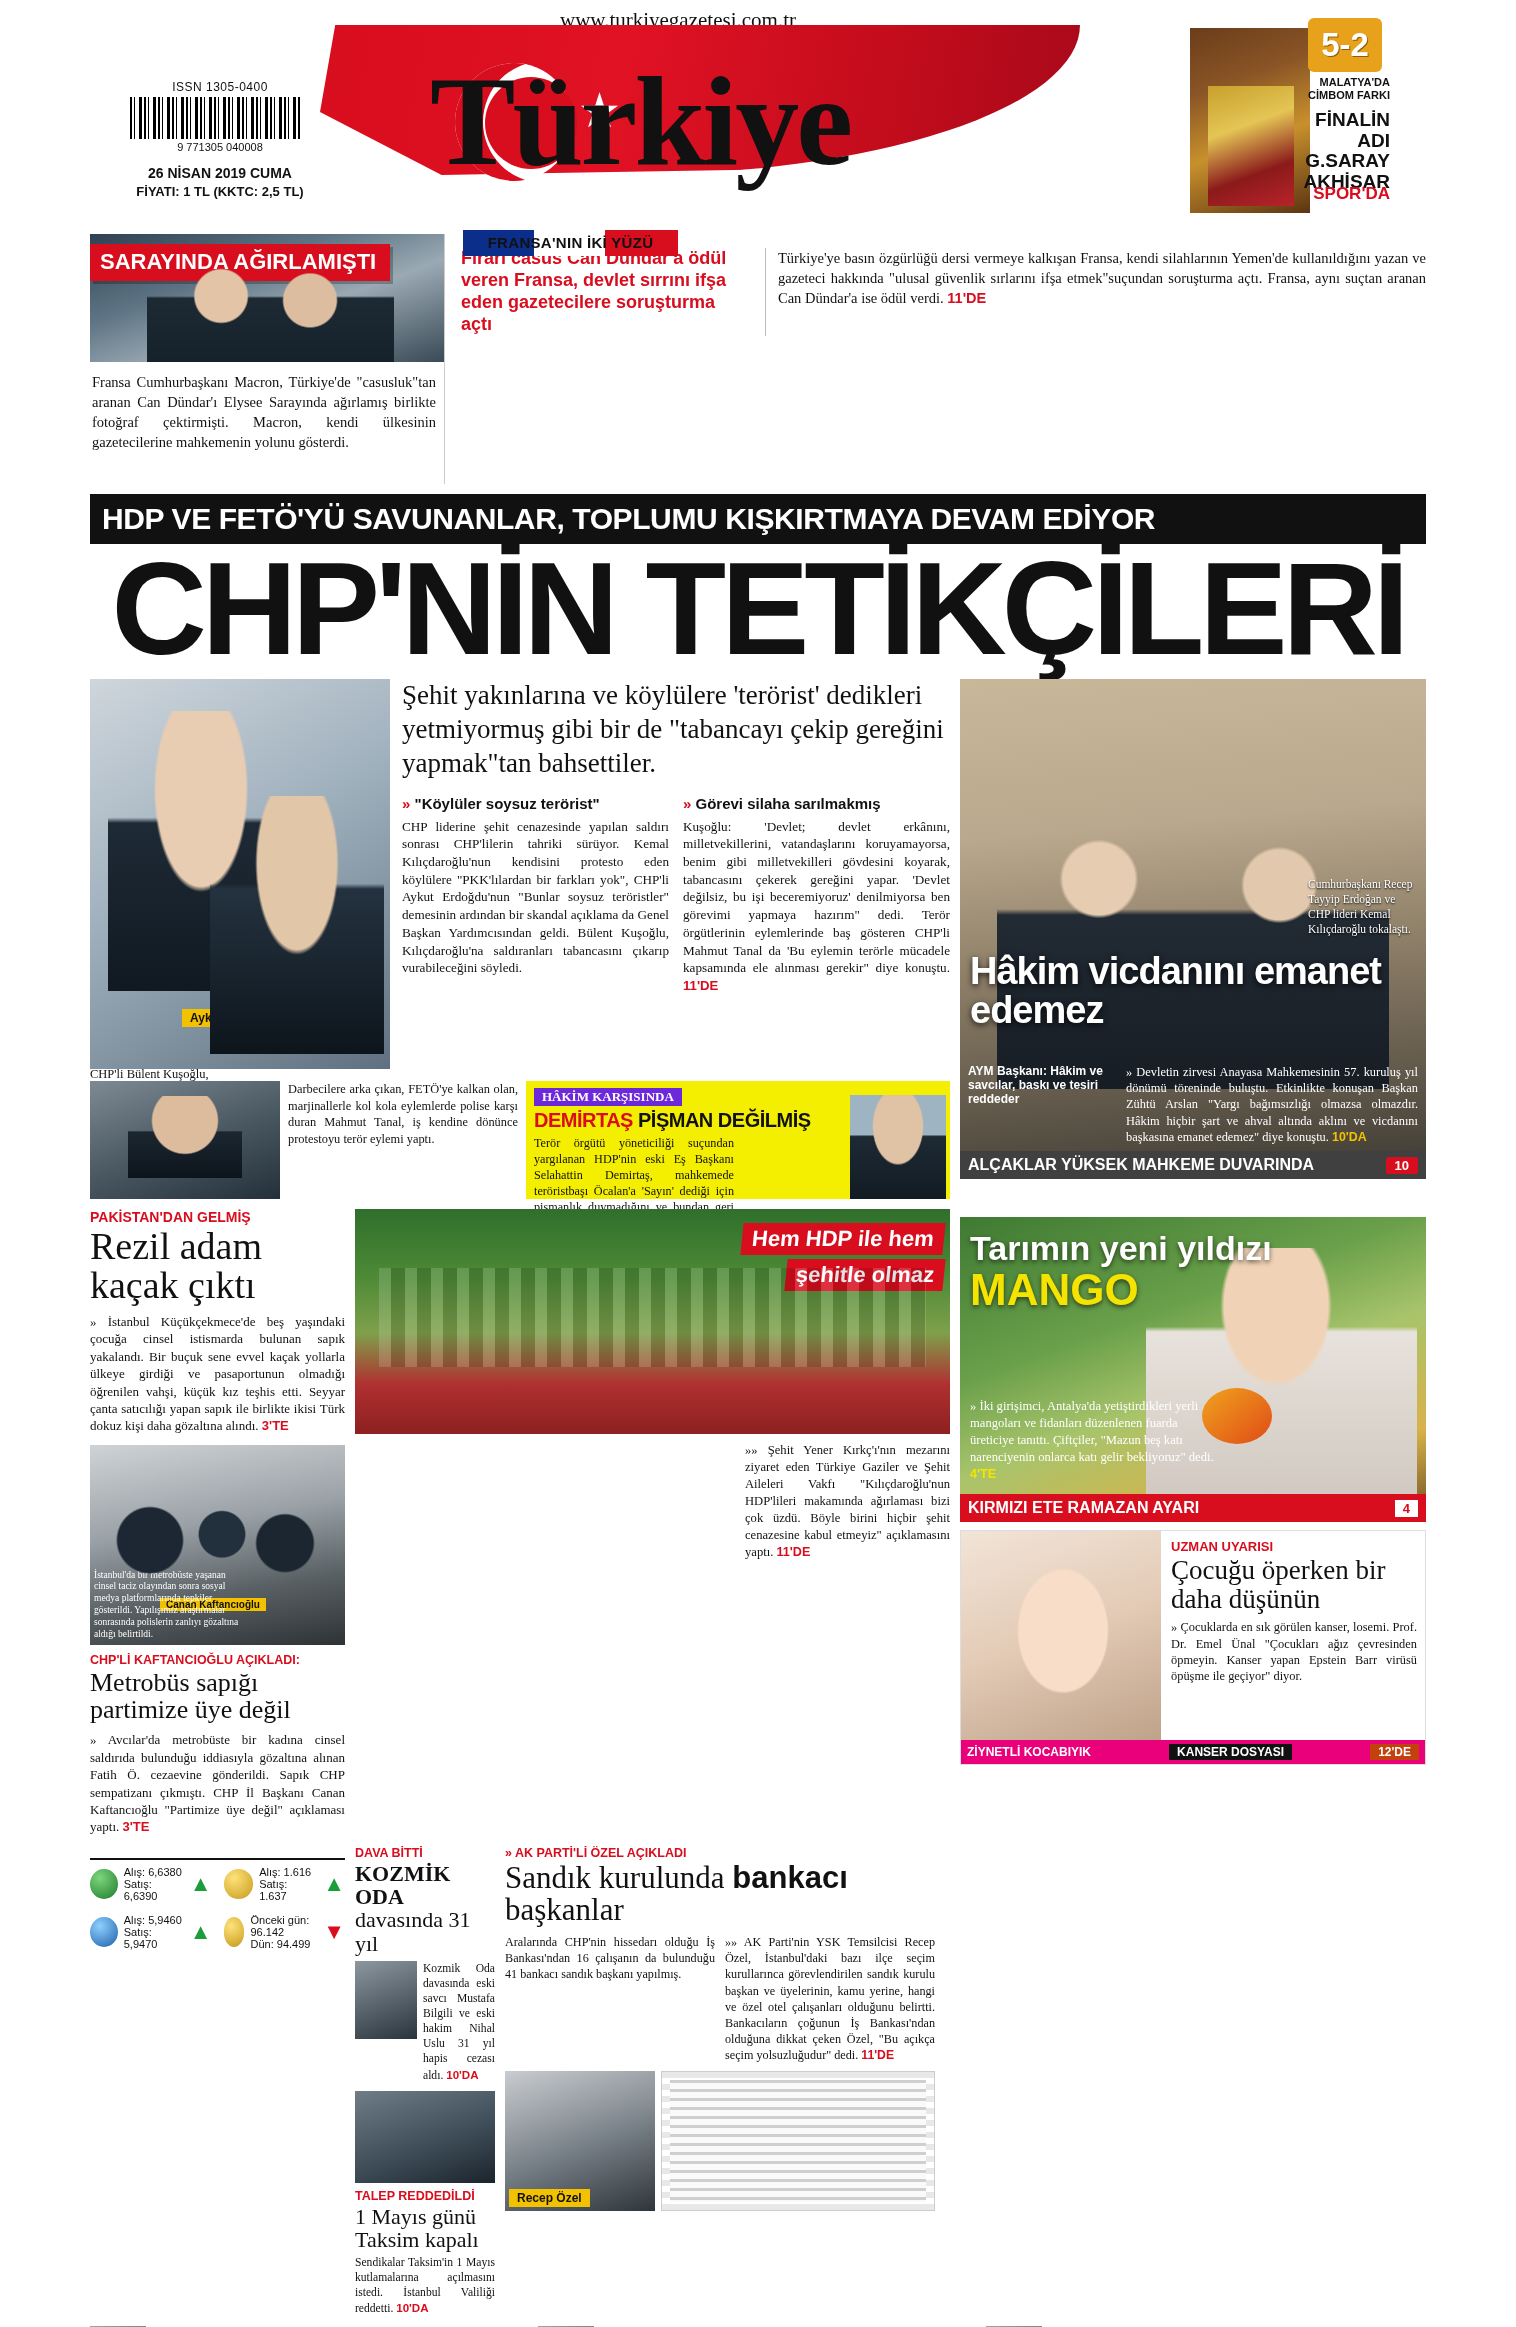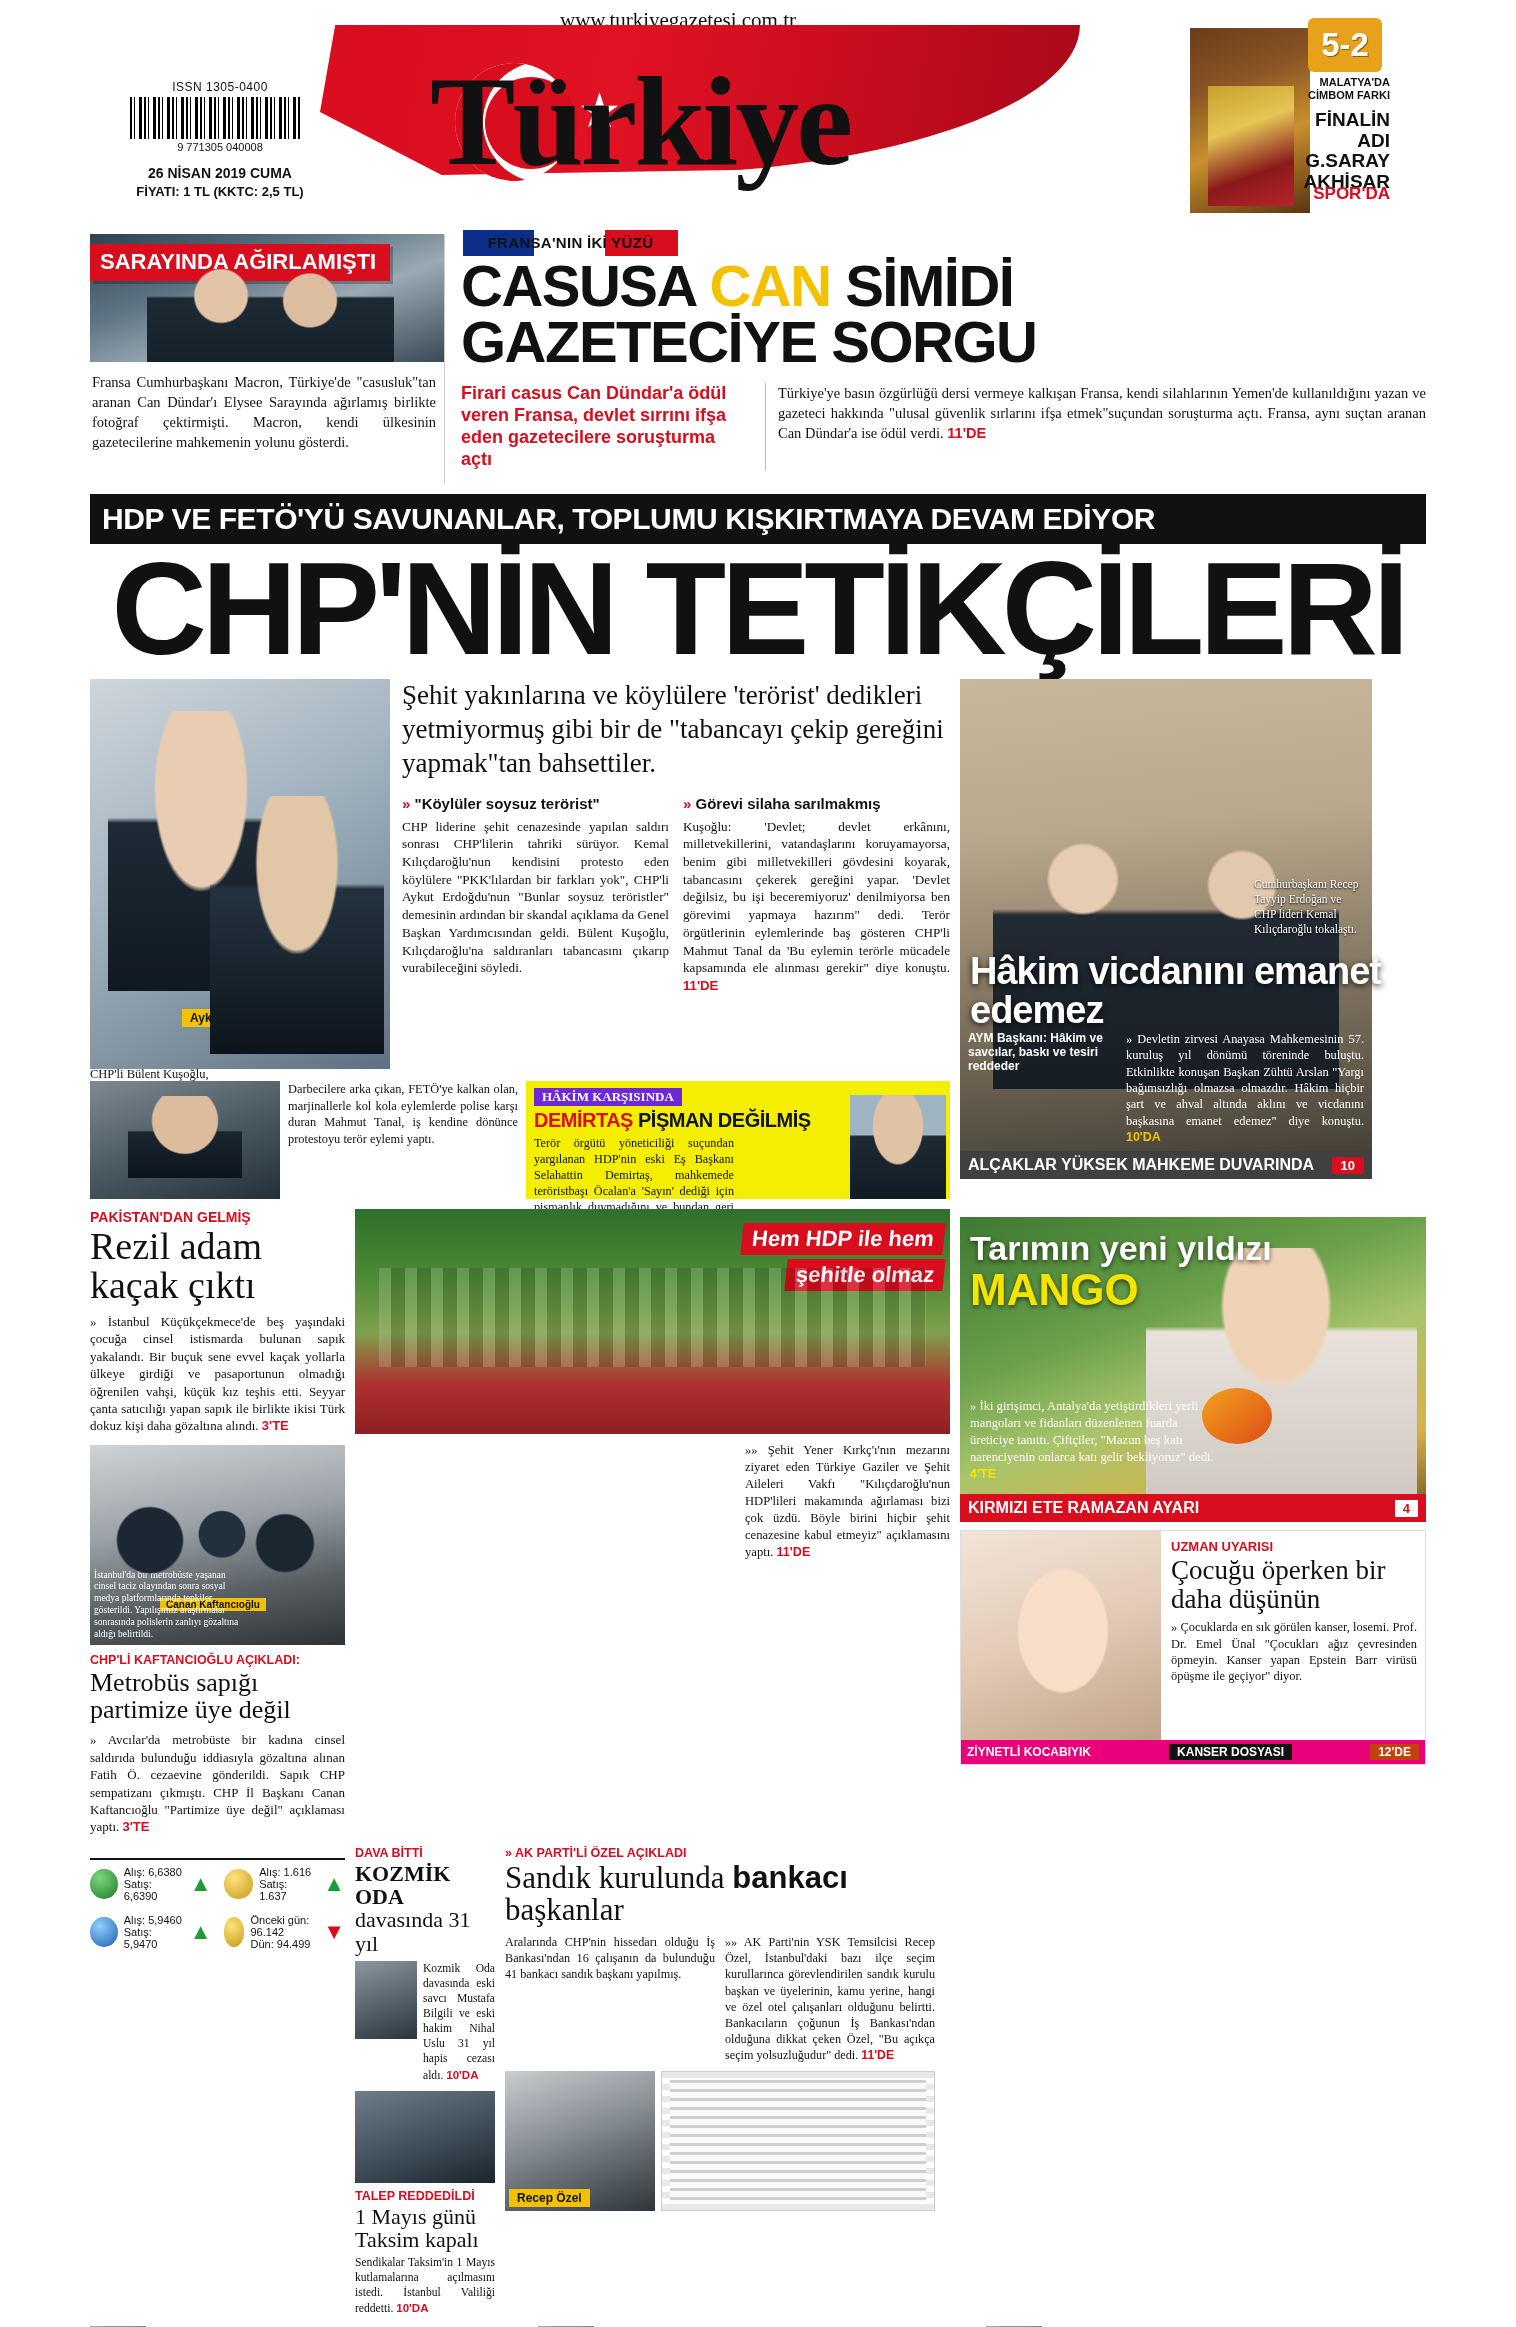--- a/index.html
+++ b/index.html
@@ -94,21 +94,21 @@
   .black-bar { margin-top: 10px; background: #111; color: #fff; height: 50px;
     font-family: "Liberation Sans", sans-serif; font-weight: bold; font-size: 30px;
     display: flex; align-items: center; padding-left: 12px; letter-spacing: -.4px; }
 
   .mega-head { font-family: "Liberation Sans", sans-serif; font-weight: bold; font-size: 132px;
     line-height: .92; letter-spacing: -5px; text-align: center; margin-top: 4px; }
 
   
   .main-grid { display: flex; gap: 10px; margin-top: 10px; }
   .col-left { width: 860px; }
-  .col-right { width: 412px; }
+  .col-right { width: 466px; }
 
   .lead-row { display: flex; gap: 12px; }
   .lead-photo { width: 300px; height: 390px; position: relative;
     background: linear-gradient(150deg,#cfd6dc 0%, #9fb0bd 45%, #5f7180 100%); }
   .lead-photo::before { content:""; position:absolute; left:6%; top:8%; width:62%; height:72%;
     background: radial-gradient(ellipse at 50% 28%, #e8cdb2 0 34%, transparent 36%),
                 linear-gradient(180deg, transparent 38%, #1e2a36 40%, #101921 100%); }
   .lead-photo::after { content:""; position:absolute; right:2%; top:30%; width:58%; height:66%;
     background: radial-gradient(ellipse at 50% 26%, #e2c6a8 0 32%, transparent 34%),
                 linear-gradient(180deg, transparent 34%, #24323f 36%, #0d151c 100%); }
@@ -295,24 +295,20 @@
   <div class="top-strip">
     <div class="saray-box">
       <div class="saray-img">
         <div class="saray-tag">SARAYINDA AĞIRLAMIŞTI</div>
       </div>
       <div class="saray-text">Fransa Cumhurbaşkanı Macron, Türkiye'de "casusluk"tan aranan Can Dündar'ı Elysee Sarayında ağırlamış birlikte fotoğraf çektirmişti. Macron, kendi ülkesinin gazetecilerine mahkemenin yolunu gösterdi.</div>
     </div>
 
     <div class="casus-box">
       <div class="fransa-flag">FRANSA'NIN İKİ YÜZÜ</div>
-      <div class="casus-head">
-        <span>CASUSA </span><span class="yellow">CAN</span><span> SİMİDİ</span>
-        <div>GAZETECİYE SORGU</div>
-      </div>
       <div class="casus-sub">
         <div class="casus-sub-l">Firari casus Can Dündar'a ödül veren Fransa, devlet sırrını ifşa eden gazetecilere soruşturma açtı</div>
         <div class="casus-sub-r">
           <span>Türkiye'ye basın özgürlüğü dersi vermeye kalkışan Fransa, kendi silahlarının Yemen'de kullanıldığını yazan ve gazeteci hakkında "ulusal güvenlik sırlarını ifşa etmek"suçundan soruşturma açtı. Fransa, aynı suçtan aranan Can Dündar'a ise ödül verdi.</span>
           <span class="pg">11'DE</span>
         </div>
       </div>
     </div>
   </div>
 

